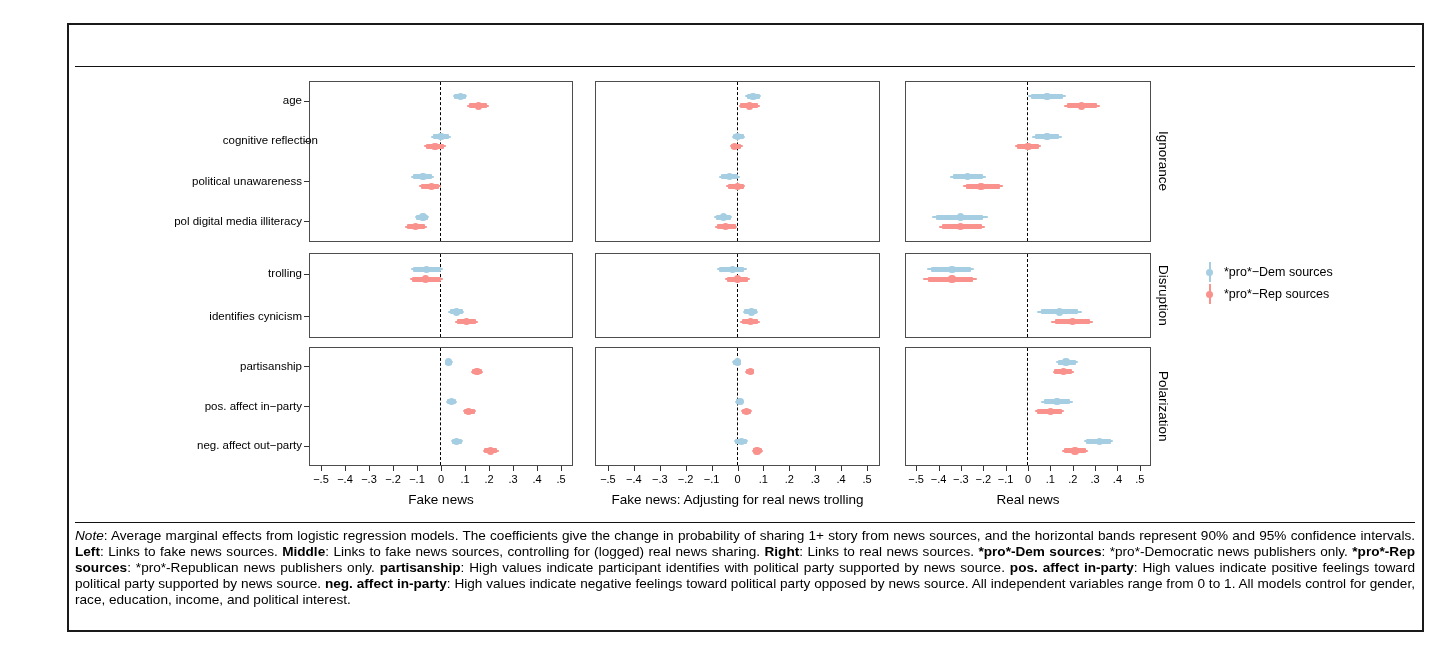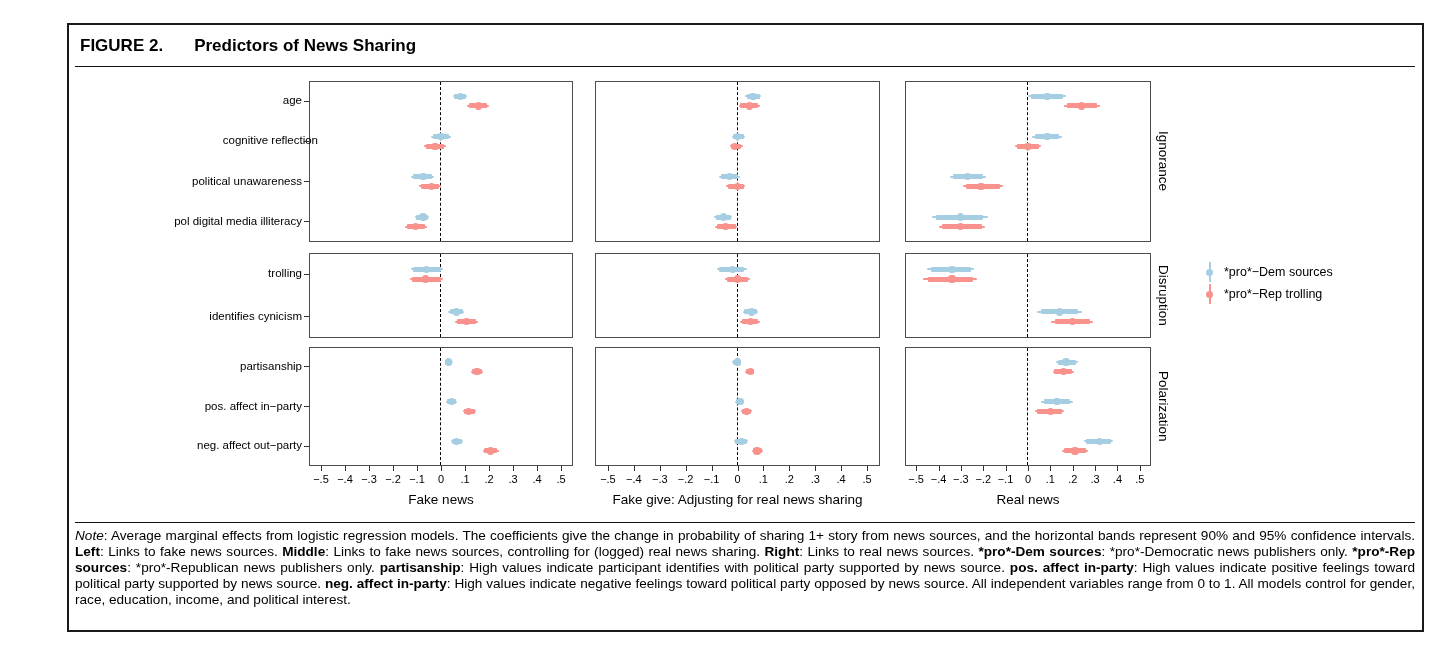--- a/index.html
+++ b/index.html
@@ -33,23 +33,20 @@
   .legend-marker{position:absolute;left:0;top:1px;width:9px;height:20px;}
   .legend-marker .vline{position:absolute;left:3.5px;top:0;width:2px;height:20px;}
   .legend-marker .mdot{position:absolute;left:1px;top:6.5px;width:7px;height:7px;border-radius:50%;}
   .legend-text{position:absolute;left:19px;top:4px;font-size:12.5px;white-space:nowrap;}
 </style>
 </head>
 <body>
 
 <div class="page">
   <div class="card"></div>
-  <div class="fig-header">
-    <span class="flabel">FIGURE 2.</span><span class="ftitle">Predictors of News Sharing</span>
-  </div>
   <div class="title-rule"></div>
   <div>
       <div class="panel" style="left: 309px; top: 81px; width: 264px; height: 161px;"></div>
       <div class="zero-line" style="left: 440.3px; top: 82px; height: 159px;"></div>
       <div class="band" style="left: 453px; top: 95.325px; width: 14.4px; height: 2px; background: rgb(166, 206, 227);"></div>
       <div class="band" style="left: 454.152px; top: 93.825px; width: 12.096px; height: 5px; background: rgb(166, 206, 227);"></div>
       <div class="dot" title="age (*pro*−Dem sources): 0.08" style="left: 456.6px; top: 92.725px; width: 7.2px; height: 7.2px; background: rgb(166, 206, 227);"></div>
       <div class="band" style="left: 467.4px; top: 104.925px; width: 21.6px; height: 2px; background: rgb(249, 145, 140);"></div>
       <div class="band" style="left: 469.128px; top: 103.425px; width: 18.144px; height: 5px; background: rgb(249, 145, 140);"></div>
       <div class="dot" title="age (*pro*−Rep sources): 0.155" style="left: 474.6px; top: 102.325px; width: 7.2px; height: 7.2px; background: rgb(249, 145, 140);"></div>
@@ -263,21 +260,21 @@
       <div class="xtick" style="left: 763.409px; top: 466px;"></div>
       <div class="xticklab" style="left: 748.409px; top: 473px; width: 30px;">.1</div>
       <div class="xtick" style="left: 789.318px; top: 466px;"></div>
       <div class="xticklab" style="left: 774.318px; top: 473px; width: 30px;">.2</div>
       <div class="xtick" style="left: 815.227px; top: 466px;"></div>
       <div class="xticklab" style="left: 800.227px; top: 473px; width: 30px;">.3</div>
       <div class="xtick" style="left: 841.136px; top: 466px;"></div>
       <div class="xticklab" style="left: 826.136px; top: 473px; width: 30px;">.4</div>
       <div class="xtick" style="left: 867.045px; top: 466px;"></div>
       <div class="xticklab" style="left: 852.045px; top: 473px; width: 30px;">.5</div>
-      <div class="xtitle" style="left: 595px; top: 492px; width: 285px;">Fake give: Adjusting for real news sharing</div>
+      <div class="xtitle" style="left: 595px; top: 492px; width: 285px;">Fake news: Adjusting for real news trolling</div>
       <div class="panel" style="left: 905px; top: 347px; width: 246px; height: 119px;"></div>
       <div class="zero-line" style="left: 1027.3px; top: 348px; height: 117px;"></div>
       <div class="band" style="left: 1055.95px; top: 361.033px; width: 22.3636px; height: 2px; background: rgb(166, 206, 227);"></div>
       <div class="band" style="left: 1057.56px; top: 359.533px; width: 18.7855px; height: 5px; background: rgb(166, 206, 227);"></div>
       <div class="dot" title="partisanship (*pro*−Dem sources): 0.17" style="left: 1062.42px; top: 358.433px; width: 7.2px; height: 7.2px; background: rgb(166, 206, 227);"></div>
       <div class="band" style="left: 1052.6px; top: 370.633px; width: 21.2455px; height: 2px; background: rgb(249, 145, 140);"></div>
       <div class="band" style="left: 1054.39px; top: 369.133px; width: 17.8462px; height: 5px; background: rgb(249, 145, 140);"></div>
       <div class="dot" title="partisanship (*pro*−Rep sources): 0.16" style="left: 1060.18px; top: 368.033px; width: 7.2px; height: 7.2px; background: rgb(249, 145, 140);"></div>
       <div class="band" style="left: 1041.42px; top: 400.7px; width: 31.3091px; height: 2px; background: rgb(166, 206, 227);"></div>
       <div class="band" style="left: 1043.92px; top: 399.2px; width: 26.2996px; height: 5px; background: rgb(166, 206, 227);"></div>
@@ -320,18 +317,18 @@
           <div class="vline" style="background:#A6CEE3"></div>
           <div class="mdot" style="background:#A6CEE3"></div>
         </div>
         <div class="legend-text">*pro*−Dem sources</div>
       </div>
       <div class="legend-item" style="left: 1205px; top: 283px; width: 165px;">
         <div class="legend-marker">
           <div class="vline" style="background:#F9918C"></div>
           <div class="mdot" style="background:#F9918C"></div>
         </div>
-        <div class="legend-text">*pro*−Rep trolling</div>
+        <div class="legend-text">*pro*−Rep sources</div>
       </div>
     </div>
   <div class="note-rule"></div>
   <div class="note"><span class="i">Note</span><span>: Average marginal effects from logistic regression models. The coefficients give the change in probability of sharing 1+ story from news sources, and the horizontal bands represent 90% and 95% confidence intervals. </span><span class="b">Left</span><span>: Links to fake news sources. </span><span class="b">Middle</span><span>: Links to fake news sources, controlling for (logged) real news sharing. </span><span class="b">Right</span><span>: Links to real news sources. </span><span class="b">*pro*-Dem sources</span><span>: *pro*-Democratic news publishers only. </span><span class="b">*pro*-Rep sources</span><span>: *pro*-Republican news publishers only. </span><span class="b">partisanship</span><span>: High values indicate participant identifies with political party supported by news source. </span><span class="b">pos. affect in-party</span><span>: High values indicate positive feelings toward political party supported by news source. </span><span class="b">neg. affect in-party</span><span>: High values indicate negative feelings toward political party opposed by news source. All independent variables range from 0 to 1. All models control for gender, race, education, income, and political interest.</span></div>
 </div>
 
 </body></html>

